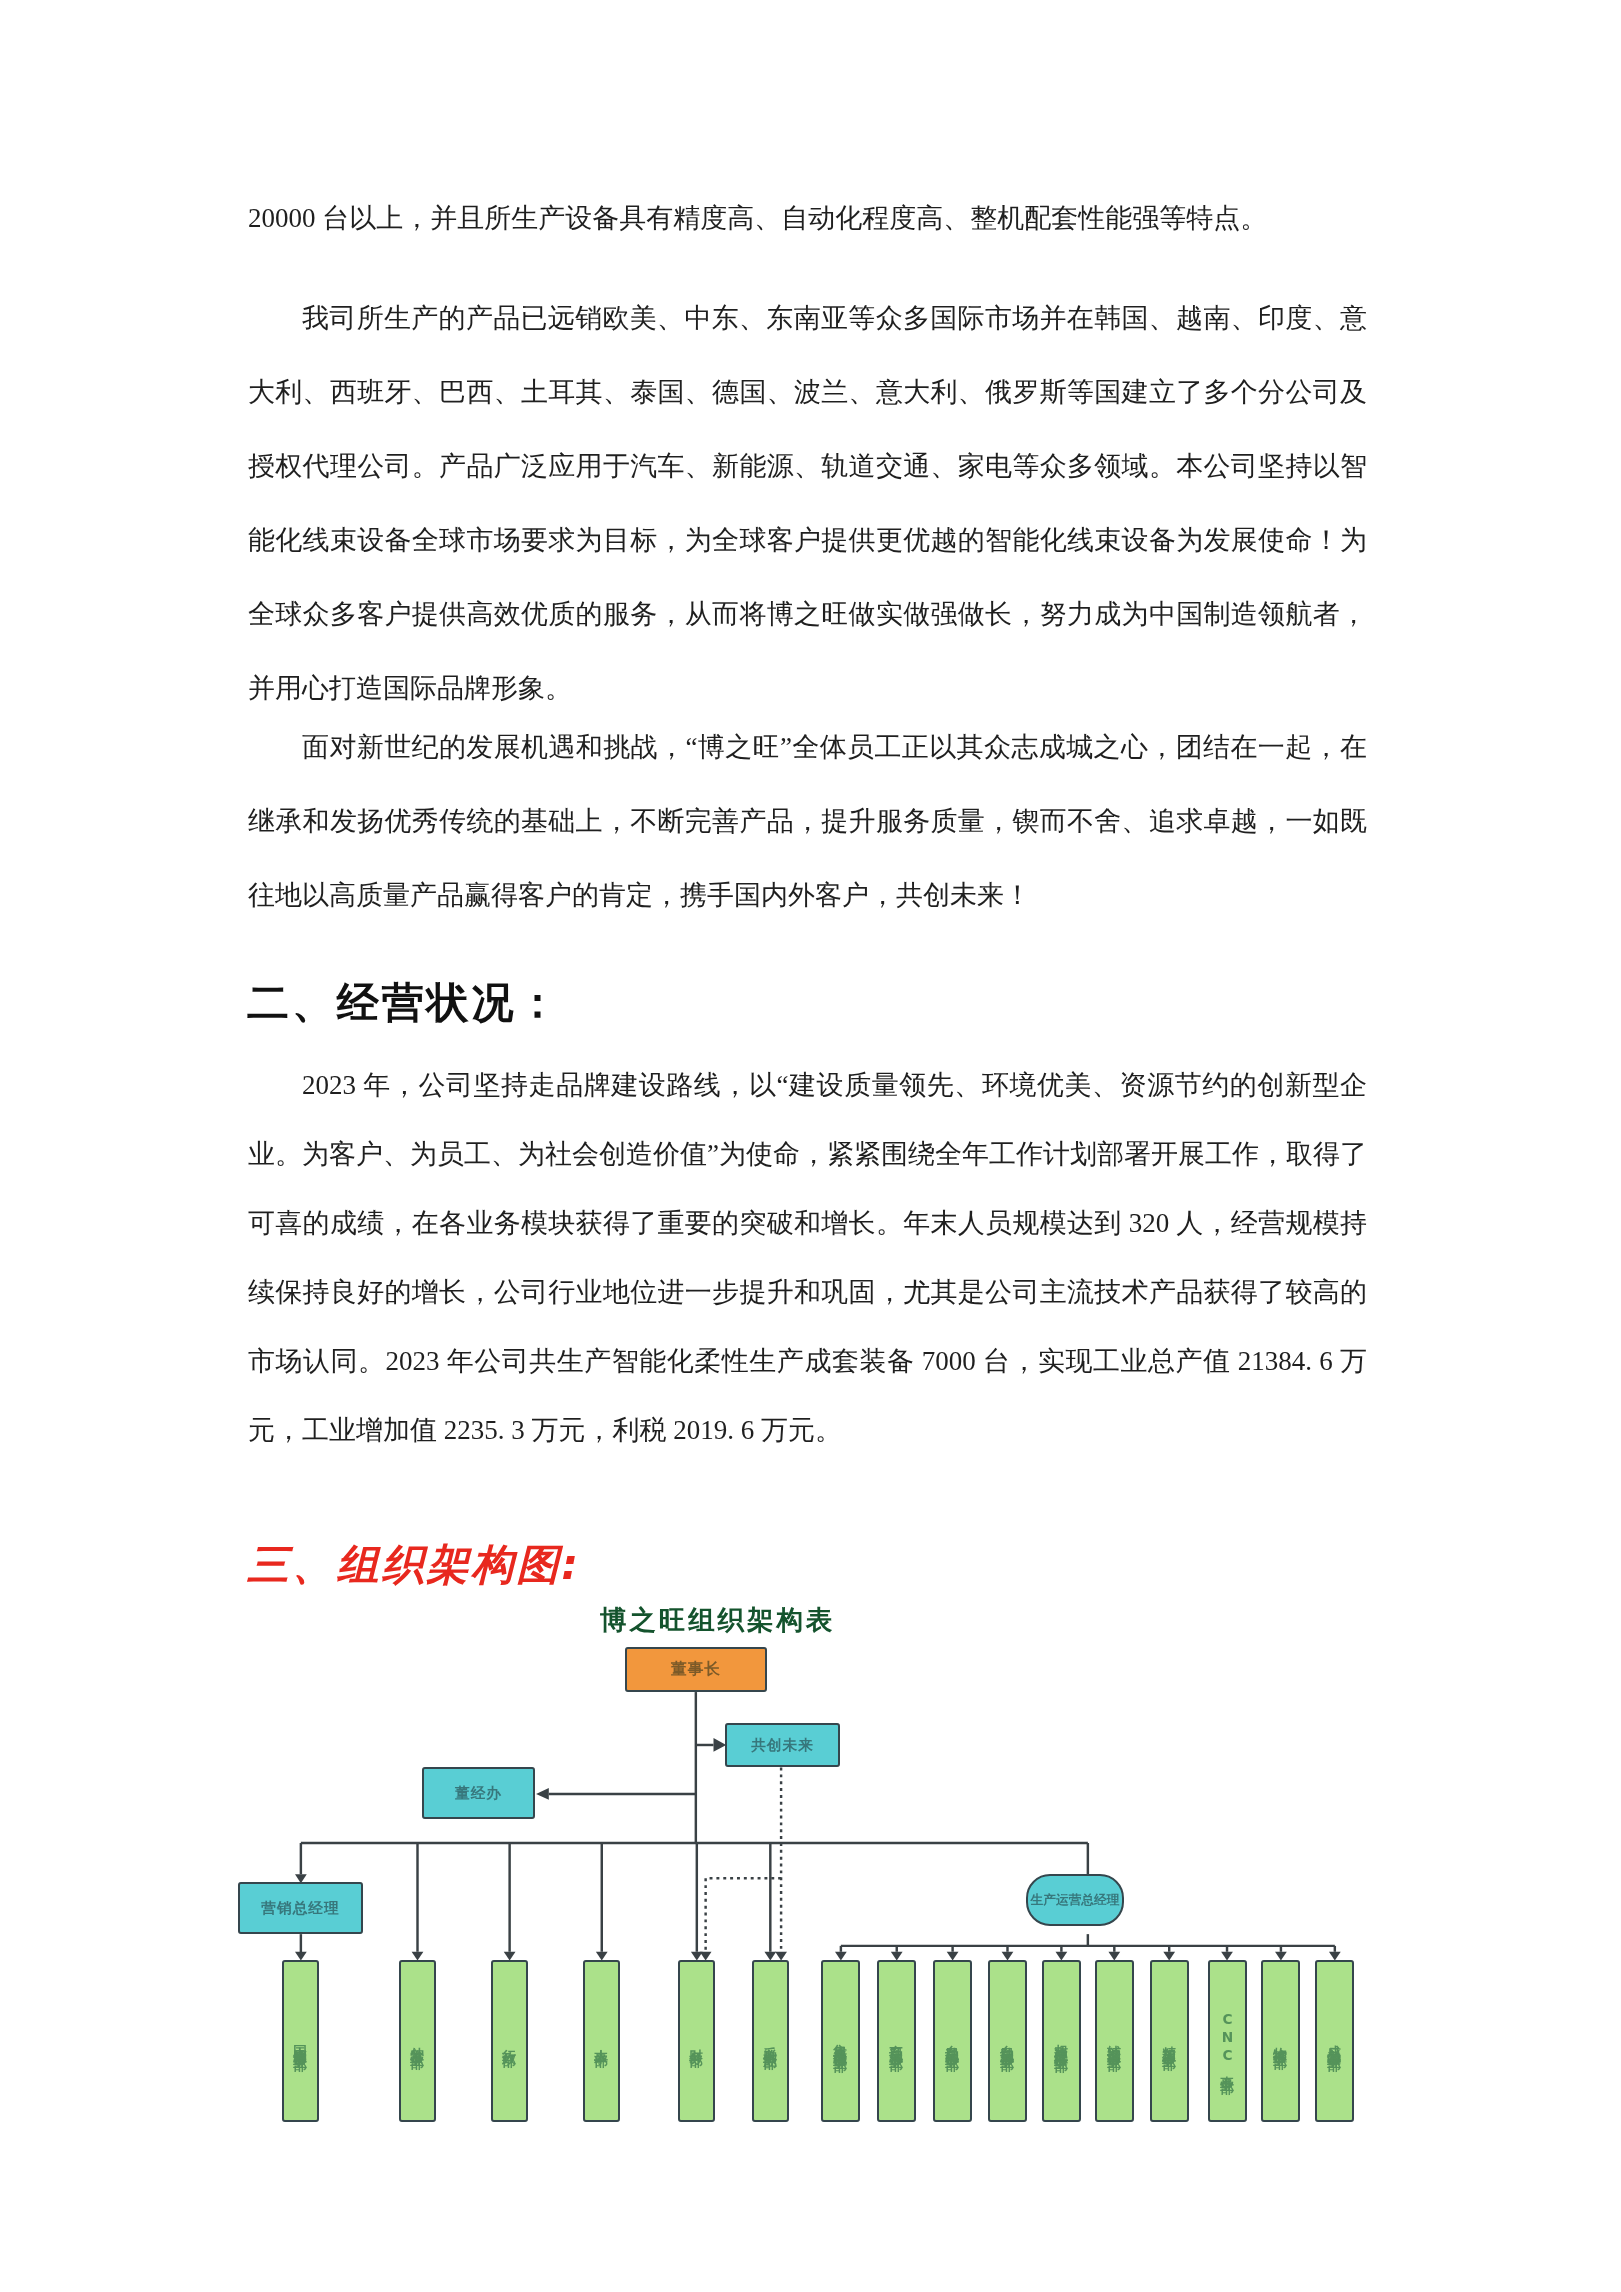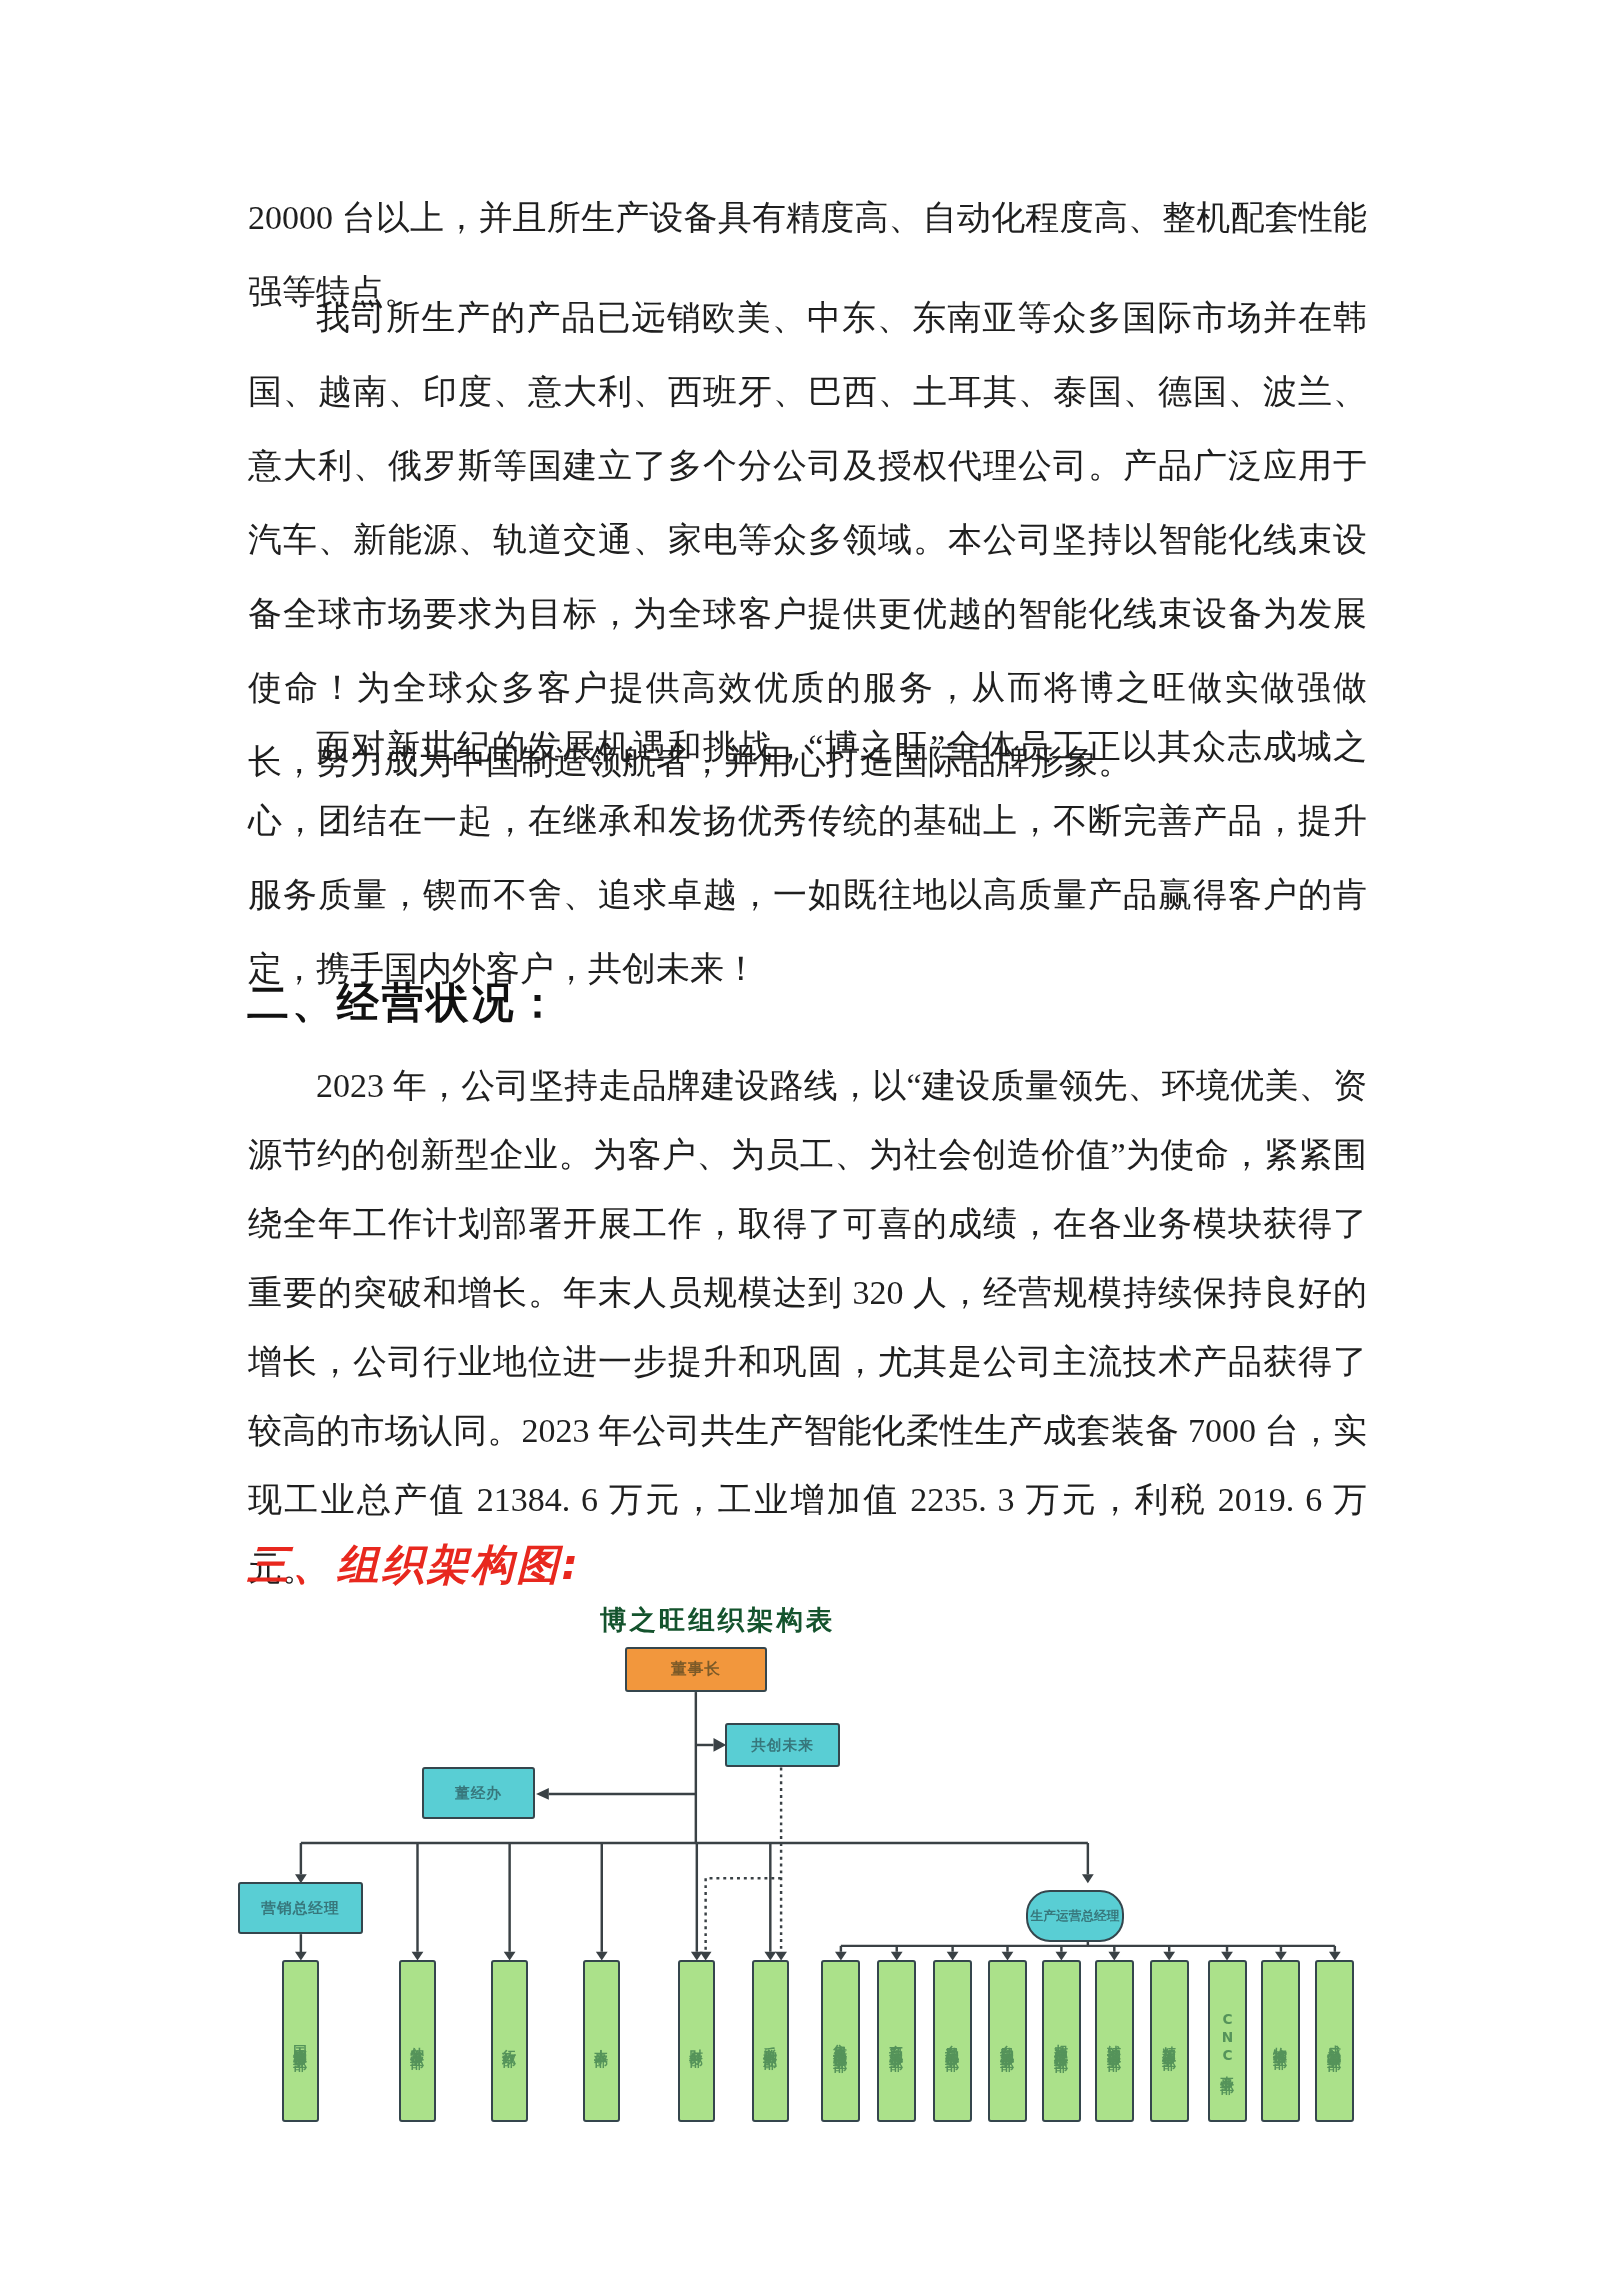--- a/index.html
+++ b/index.html
@@ -1,18 +1,18 @@
 <!DOCTYPE html>
 <html><head>
 <meta charset="utf-8">
 <style>
   html,body{margin:0;padding:0;background:#ffffff;}
   .page{position:relative;width:1621px;height:2293px;background:#ffffff;overflow:hidden;
         font-family:"Liberation Serif","DejaVu Serif",serif;color:#1c1c1c;}
-  .para{position:absolute;left:248px;width:1119px;margin:0;font-size:34px;
+  .para{position:absolute;left:248px;width:1119px;margin:0;font-size:27px;
         text-align:justify;text-justify:inter-character;color:#1f1f1f;}
   .indent{text-indent:2em;}
   .lh76{line-height:74px;}
   .lh70{line-height:69px;}
   .heading{position:absolute;left:247px;margin:0;
            font-family:"DejaVu Sans","Liberation Sans",sans-serif;
            font-weight:bold;font-size:42px;letter-spacing:2.9px;color:#111111;white-space:nowrap;}
   .heading.red{color:#e8281e;font-style:italic;}
   
   .org-chart{position:absolute;left:0;top:1588px;width:1621px;height:705px;}
@@ -26,21 +26,21 @@
         letter-spacing:1px;text-align:center;}
   .obox.orange{background:#f2973d;color:#7c5a28;}
   .obox.teal{background:#59ced4;color:#37777c;}
   .obox.green{background:#abe18a;color:#55935a;
               writing-mode:vertical-rl;text-orientation:upright;
               font-size:13.7px;letter-spacing:2px;padding:5.9px 0;}
   #box-chairman{left:625px;top:59px;width:142px;height:45px;font-size:15.7px;}
   #box-vice{left:725px;top:135px;width:115px;height:44px;font-size:14.7px;}
   #box-office{left:422px;top:179px;width:113px;height:52px;font-size:14.7px;}
   #box-mkt{left:238px;top:294px;width:125px;height:52px;font-size:14.7px;}
-  #box-prod{left:1026px;top:302px;width:98px;height:52px;font-size:12.7px;letter-spacing:0;border-radius:24px;}
+  #box-prod{left:1026px;top:286px;width:98px;height:52px;font-size:12.7px;letter-spacing:0;border-radius:24px;}
 </style>
 </head>
 <body>
 
 <div class="page">
 
   <p class="para lh76" style="top:181px;">20000 台以上，并且所生产设备具有精度高、自动化程度高、整机配套性能强等特点。</p>
 
   <p class="para lh76 indent" style="top:281px;">我司所生产的产品已远销欧美、中东、东南亚等众多国际市场并在韩国、越南、印度、意大利、西班牙、巴西、土耳其、泰国、德国、波兰、意大利、俄罗斯等国建立了多个分公司及授权代理公司。产品广泛应用于汽车、新能源、轨道交通、家电等众多领域。本公司坚持以智能化线束设备全球市场要求为目标，为全球客户提供更优越的智能化线束设备为发展使命！为全球众多客户提供高效优质的服务，从而将博之旺做实做强做长，努力成为中国制造领航者，并用心打造国际品牌形象。</p>
 

